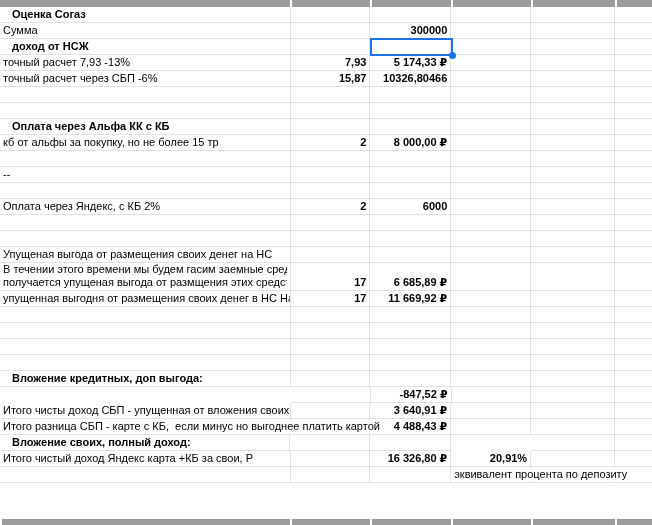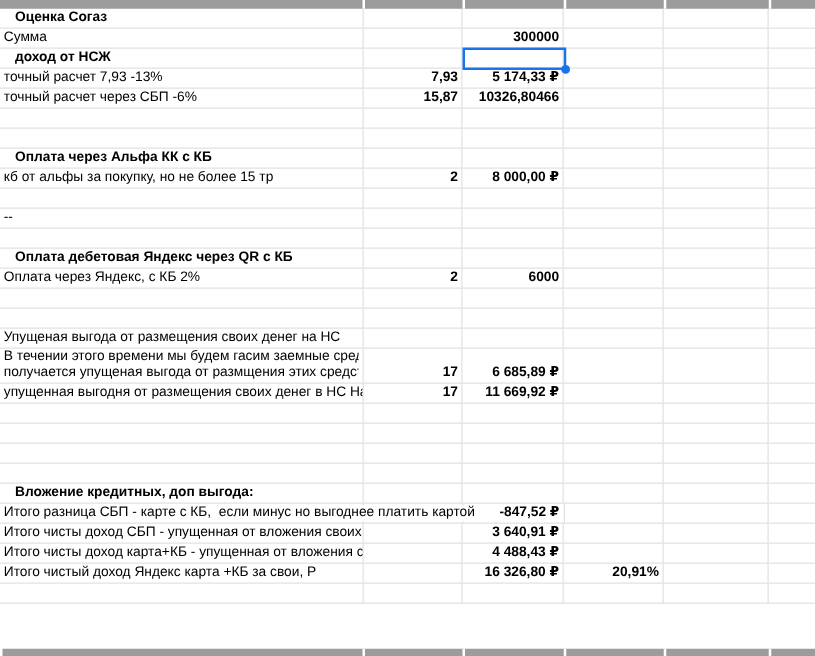--- a/index.html
+++ b/index.html
@@ -22,21 +22,21 @@
   .row.tall{height:28px;}
   .cell{
     box-sizing:border-box;height:100%;
     border-right:1px solid var(--grid);border-bottom:1px solid var(--grid);
     display:flex;align-items:flex-end;
     font-size:11px;line-height:13px;color:var(--txt);
     padding:0 3px 1px 3px;white-space:pre;overflow:hidden;
   }
   .cell.num{justify-content:flex-end;font-weight:bold;}
   .cell.b{font-weight:700;padding-left:12px;}
-  .cell.ovf{overflow:visible;}
+  .cell.ovf{overflow:visible;margin-top:32px;}
   .cell.ovf .spill{position:relative;z-index:2;background:#fff;display:inline-block;}
   .cell .lines{display:flex;flex-direction:column;overflow:hidden;max-width:100%;}
   .cell .lines div{white-space:pre;}
   .ca{width:291px;} .cb{width:80px;} .cc{width:81px;} .cd{width:80px;} .ce{width:84px;} .cf{width:37px;border-right:none;}
   #selection{
     position:absolute;left:370px;top:38px;width:83px;height:18px;
     border:2px solid var(--sel);box-sizing:border-box;z-index:5;background:transparent;
   }
   #selection .handle{
     position:absolute;right:-5px;bottom:-5px;width:7px;height:7px;
@@ -147,28 +147,20 @@
       </div>
       <div class="row">
         <div class="cell ca"></div>
         <div class="cell cb"></div>
         <div class="cell cc"></div>
         <div class="cell cd"></div>
         <div class="cell ce"></div>
         <div class="cell cf"></div>
       </div>
       <div class="row">
-        <div class="cell ca b"><span>Оплата дебетовая Яндекс через QR с КБ</span></div>
-        <div class="cell cb"></div>
-        <div class="cell cc"></div>
-        <div class="cell cd"></div>
-        <div class="cell ce"></div>
-        <div class="cell cf"></div>
-      </div>
-      <div class="row">
         <div class="cell ca"><span>Оплата через Яндекс, с КБ 2%</span></div>
         <div class="cell cb num"><span>2</span></div>
         <div class="cell cc num"><span>6000</span></div>
         <div class="cell cd"></div>
         <div class="cell ce"></div>
         <div class="cell cf"></div>
       </div>
       <div class="row">
         <div class="cell ca"></div>
         <div class="cell cb"></div>
@@ -263,20 +255,28 @@
         <div class="cell cc num"><span>3 640,91 ₽</span></div>
         <div class="cell cd"></div>
         <div class="cell ce"></div>
         <div class="cell cf"></div>
       </div>
       <div class="row">
         <div class="cell ca"><span>Итого чисты доход карта+КБ - упущенная от вложения своих</span></div>
         <div class="cell cb"></div>
         <div class="cell cc num"><span>4 488,43 ₽</span></div>
         <div class="cell cd"></div>
+        <div class="cell ce"></div>
+        <div class="cell cf"></div>
+      </div>
+      <div class="row">
+        <div class="cell ca b"><span>Вложение своих, полный доход:</span></div>
+        <div class="cell cb"></div>
+        <div class="cell cc"></div>
+        <div class="cell cd ovf"><span class="spill">эквивалент процента по депозиту</span></div>
         <div class="cell ce"></div>
         <div class="cell cf"></div>
       </div>
       <div class="row">
         <div class="cell ca"><span>Итого чистый доход Яндекс карта +КБ за свои, Р</span></div>
         <div class="cell cb"></div>
         <div class="cell cc num"><span>16 326,80 ₽</span></div>
         <div class="cell cd num"><span>20,91%</span></div>
         <div class="cell ce"></div>
         <div class="cell cf"></div>

